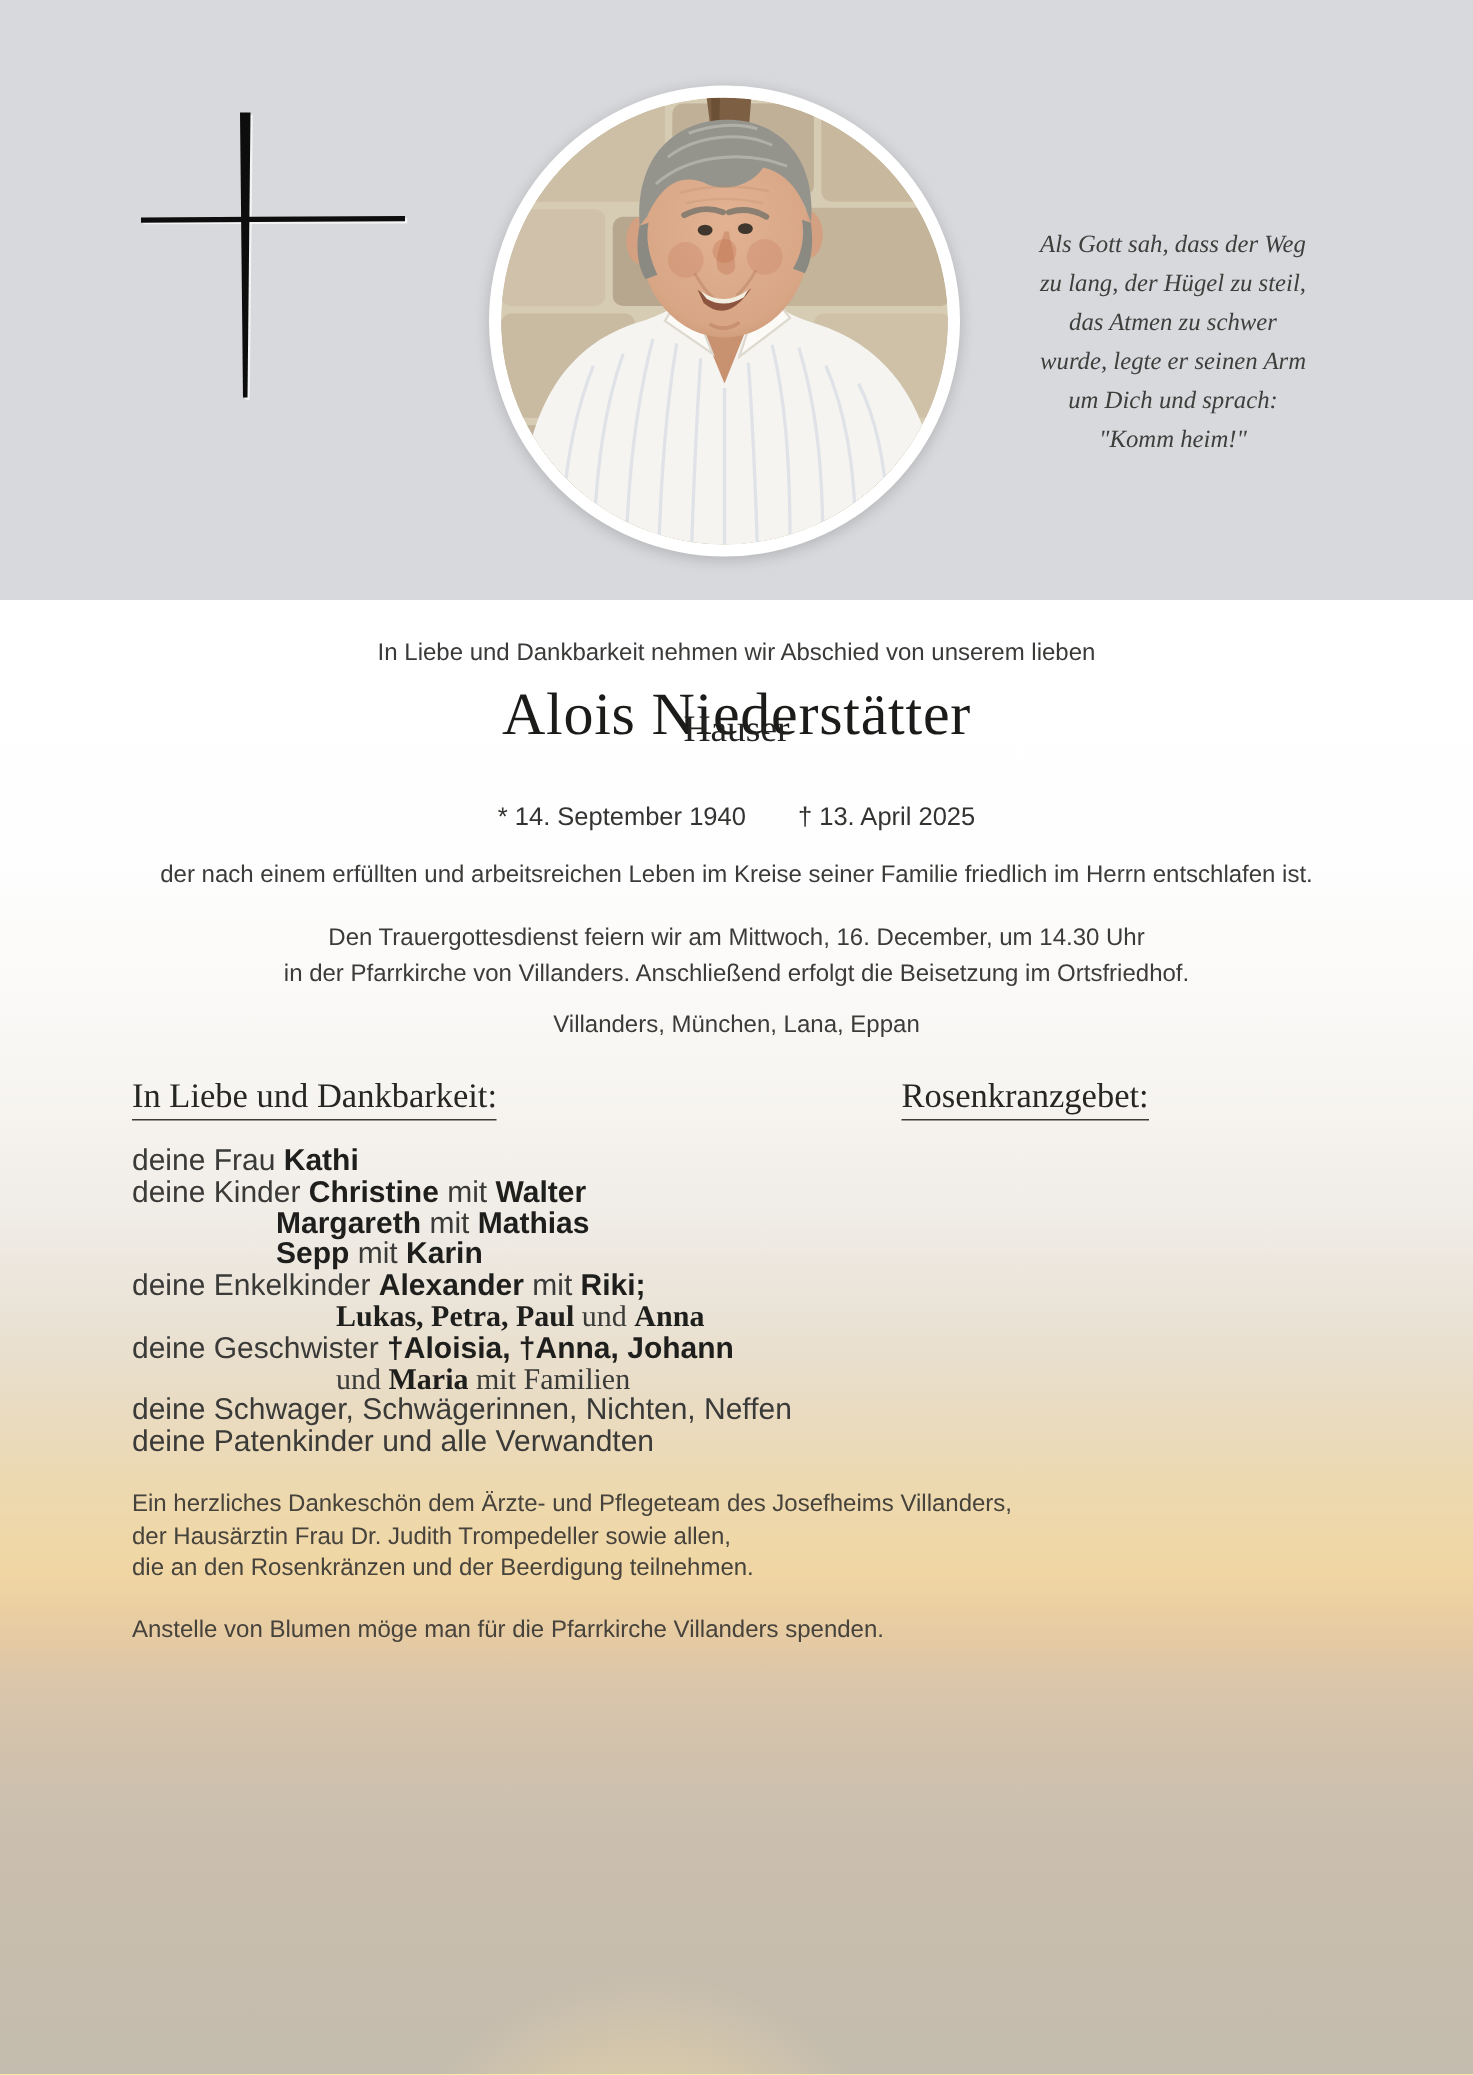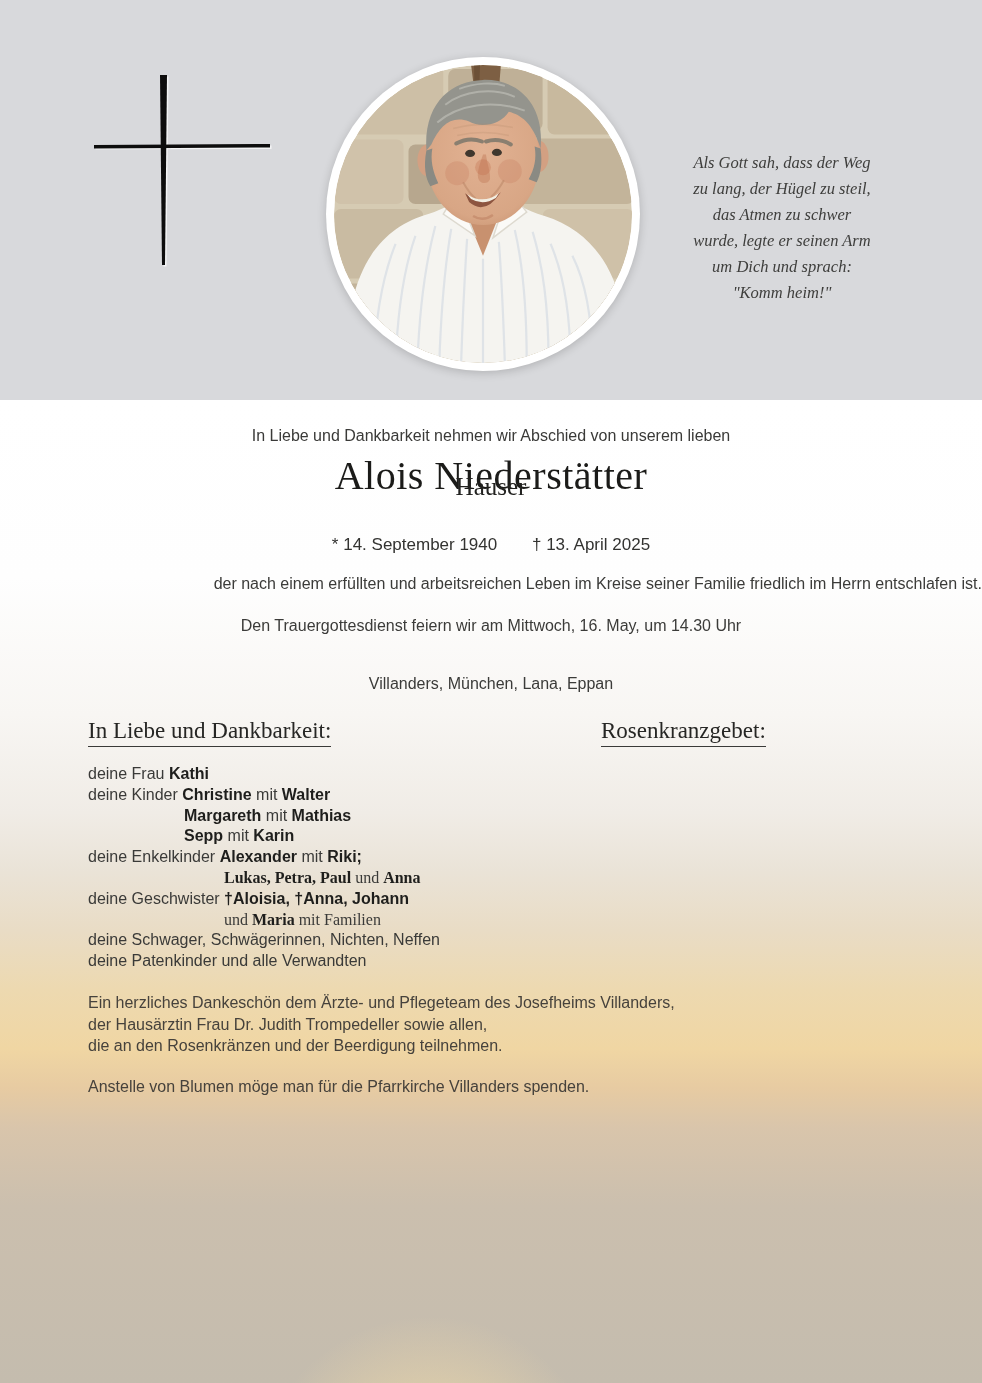--- a/index.html
+++ b/index.html
@@ -21,27 +21,27 @@
        #cbbfae 82%,#c4bcae 100%);}
   .landscape{position:absolute;left:0;top:843px;width:982px;height:540px;}
   
   .centered{position:absolute;left:0;width:982px;text-align:center;}
   .intro{top:426px;font-size:16px;line-height:20px;color:#3a3a38;}
   .name{top:452px;font-family:"Liberation Serif",serif;font-size:40px;line-height:48px;
         color:#1b1b19;letter-spacing:.5px;}
   .hauser{top:473px;font-family:"Liberation Serif",serif;font-size:25px;line-height:27px;color:#222220;}
   .dates{top:534px;font-size:17px;line-height:22px;color:#333331;}
   .dates .death{margin-left:30px;}
-  .obituary{top:574px;font-size:16px;line-height:20px;text-align:right;}
+  .obituary{top:574px;font-size:16px;line-height:20px;}
   .service{top:614px;font-size:16px;line-height:24px;}
   .places{top:674px;font-size:16px;line-height:20px;}
   .colhead{position:absolute;top:718px;font-family:"Liberation Serif",serif;font-size:23px;
            color:#262624;}
   .colhead span{display:inline-block;border-bottom:1.5px solid #3a3a38;padding-bottom:2px;}
-  .mourners{position:absolute;left:88px;top:764px;font-size:16px;line-height:20.8px;color:#3a3a38;}
+  .mourners{position:absolute;left:88px;top:764px;font-size:20px;line-height:20.8px;color:#3a3a38;}
   .m-line .b{font-weight:700;color:#1e1e1c;}
   .indent-0{padding-left:0;}
   .indent-1{padding-left:96px;}
   .indent-2{padding-left:136px;font-family:Liberation Serif, serif;}
   .rosary{position:absolute;left:601px;top:766px;font-size:16.5px;line-height:24px;color:#3a3a38;}
   .thanks{position:absolute;left:88px;top:992px;font-size:16px;line-height:21.5px;color:#46423c;}
   .flowers{position:absolute;left:88px;top:1076px;font-size:16px;line-height:21px;color:#46423c;}
   .ztext{z-index:5;}
 </style>
 </head>
@@ -441,21 +441,22 @@
 
   <div class="centered intro ztext">In Liebe und Dankbarkeit nehmen wir Abschied von unserem lieben</div>
   <div class="centered name ztext">Alois Niederstätter</div>
   <div class="centered hauser ztext">Hauser</div>
   <div class="centered dates ztext">
     <span class="birth">* 14. September 1940</span>
     <span class="death">† 13. April 2025</span>
   </div>
   <div class="centered obituary ztext">der nach einem erfüllten und arbeitsreichen Leben im Kreise seiner Familie friedlich im Herrn entschlafen ist.</div>
   <div class="centered service ztext">
-    <div>Den Trauergottesdienst feiern wir am Mittwoch, 16. May, um 14.30 Uhr</div>
+    <div>Den Trauergottesdienst feiern wir am Mittwoch, 16. December, um 14.30 Uhr</div>
+    <div>in der Pfarrkirche von Villanders. Anschließend erfolgt die Beisetzung im Ortsfriedhof.</div>
   </div>
   <div class="centered places ztext">Villanders, München, Lana, Eppan</div>
 
   <div class="colhead ztext" style="left:88px;">
     <span>In Liebe und Dankbarkeit:</span>
   </div>
   <div class="mourners ztext">
       <div class="m-line indent-0"><span>deine Frau </span><span class="b">Kathi</span></div>
       <div class="m-line indent-0"><span>deine Kinder </span><span class="b">Christine</span><span> mit </span><span class="b">Walter</span></div>
       <div class="m-line indent-1"><span class="b">Margareth</span><span> mit </span><span class="b">Mathias</span></div>

